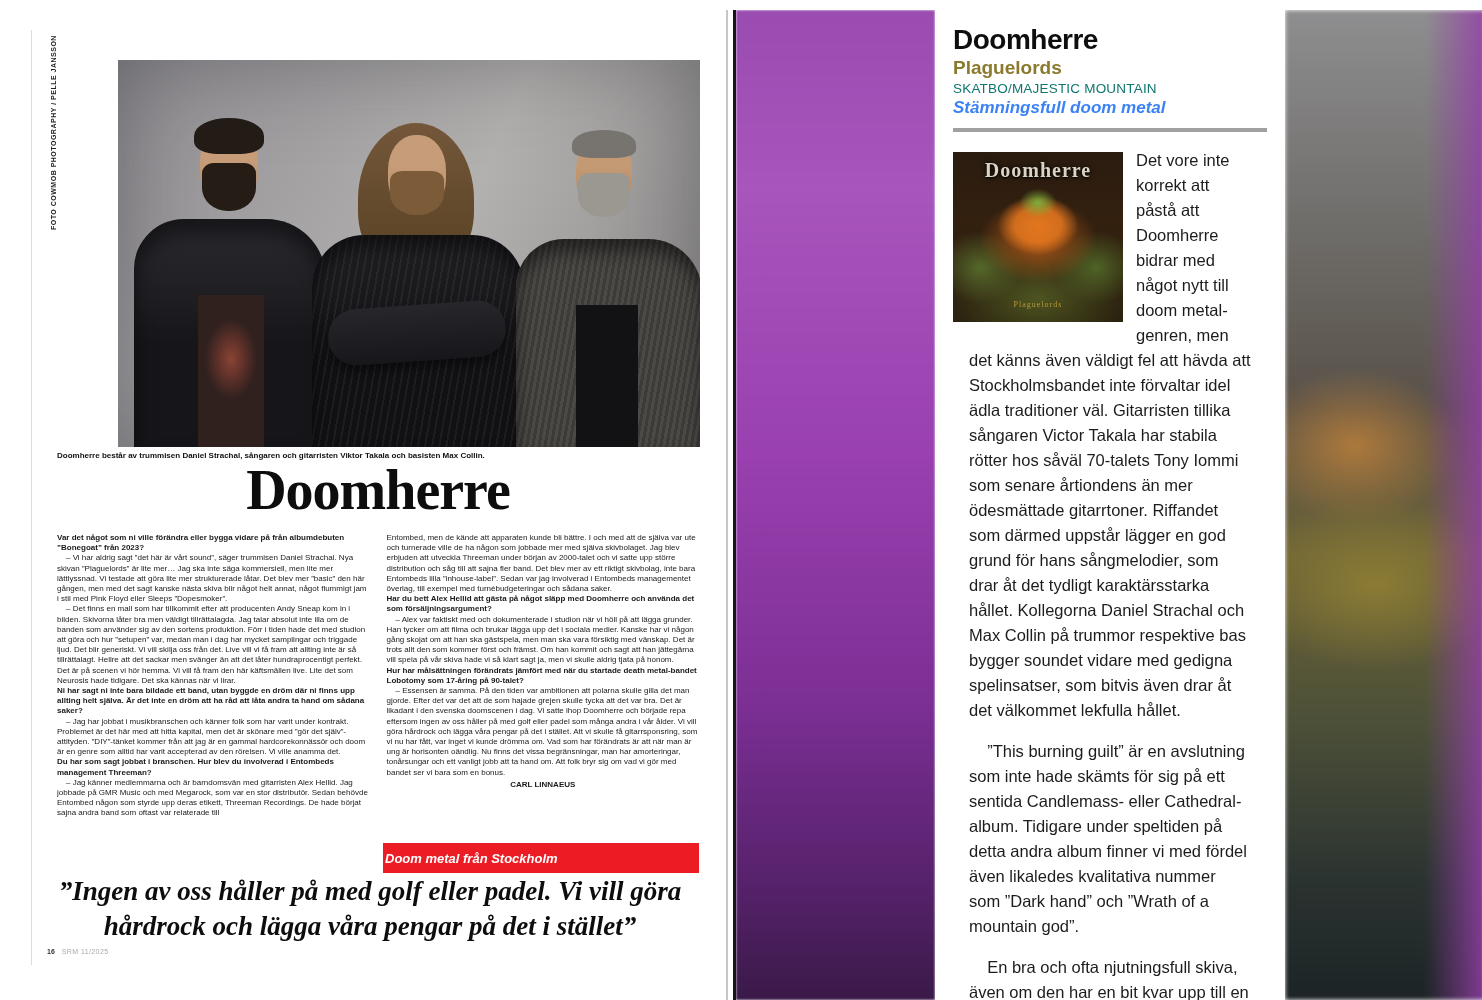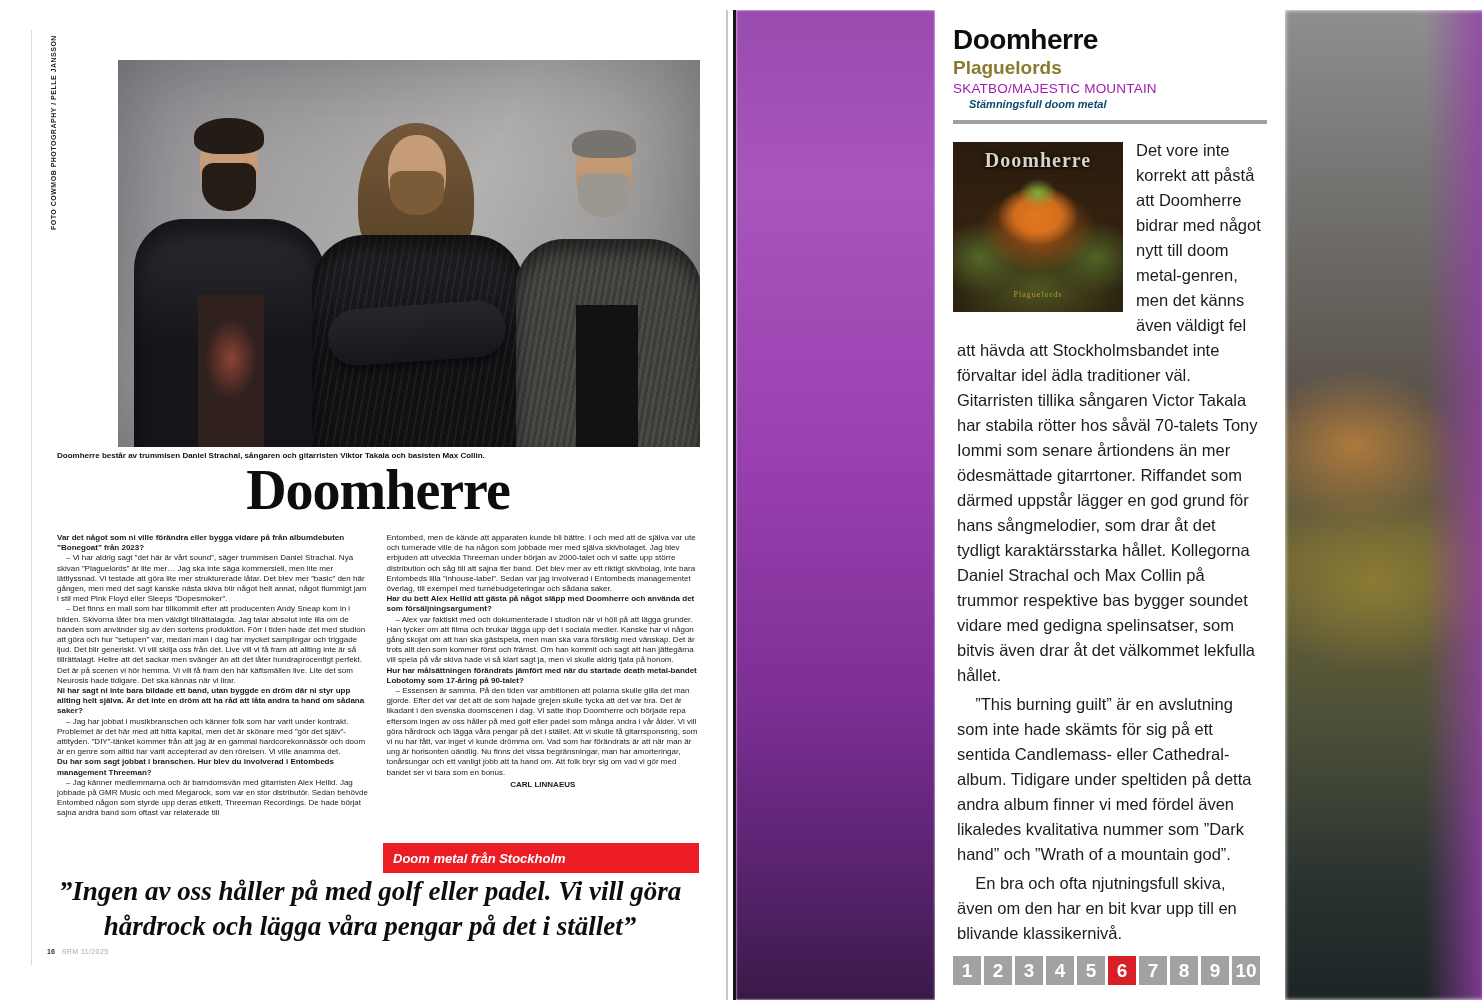--- a/index.html
+++ b/index.html
@@ -48,21 +48,21 @@
   .photo-caption{position:absolute;left:57px;top:451px;width:642px;font-size:8px;font-weight:700;color:#111;}
   .headline{position:absolute;left:57px;top:458px;width:642px;margin:0;text-align:center;
     font-family:"Liberation Serif",serif;font-weight:700;font-size:56px;letter-spacing:-1px;color:#0d0d0d;}
   .article{position:absolute;left:57px;top:533px;width:642px;height:332px;display:flex;gap:17px;overflow:hidden;}
   .article .col{width:316px;font-size:8px;line-height:10.2px;color:#1a1a1a;}
   .article p{margin:0;}
   .article .blk-q{font-weight:700;}
   .article .blk-a{text-indent:9px;}
   .article .blk-byline{text-align:center;font-weight:700;margin-top:2px;}
   .tag-box{position:absolute;left:383px;top:843px;width:316px;height:30px;background:#ec1c24;
-    display:flex;align-items:center;padding-left:10px;box-sizing:border-box;
+    display:flex;align-items:center;padding-left:2px;box-sizing:border-box;
     color:#fff;font-weight:700;font-style:italic;font-size:13px;}
   .pull-quote{position:absolute;left:40px;top:874px;width:660px;margin:0;text-align:center;
     font-family:"Liberation Serif",serif;font-weight:700;font-style:italic;font-size:27px;line-height:1.28;color:#0d0d0d;}
   .page-footer{position:absolute;left:47px;top:948px;font-size:7px;display:flex;gap:7px;align-items:baseline;}
   .page-footer .num{font-weight:700;color:#333;}
   .page-footer .issue{color:#a9a9a9;letter-spacing:.4px;}
 
   
   .right-page{position:absolute;left:733px;top:10px;width:749px;height:990px;border-left:3px solid #161616;box-sizing:border-box;overflow:hidden;}
   .gray-edge-line{position:absolute;left:726px;top:10px;width:2px;height:990px;background:#c7c7c7;}
@@ -73,25 +73,25 @@
     padding:14px 18px;box-sizing:border-box;}
   .blur-right{position:absolute;left:549px;top:0;width:200px;height:100%;
     background:
       linear-gradient(270deg,rgba(148,62,168,.85) 0%,rgba(148,62,168,0) 30%),
       radial-gradient(ellipse 150px 110px at 35% 44%,rgba(193,130,58,.8),rgba(193,130,58,0) 70%),
       radial-gradient(ellipse 180px 120px at 45% 58%,rgba(148,130,52,.8),rgba(148,130,52,0) 72%),
       linear-gradient(180deg,#8f8e90 0%,#6f6d6a 22%,#585148 40%,#6d6336 55%,#4c5038 72%,#2b3331 88%,#1d2426 100%);
     filter:blur(2px);}
   .rv-artist{margin:0 0 1px;font-size:28px;font-weight:800;letter-spacing:-.5px;color:#0e0e0e;}
   .rv-album{margin:0 0 2px;font-size:19px;font-weight:700;color:#8b7a2e;}
-  .rv-label{margin:0 0 2px;font-size:13.5px;color:#a21caf;letter-spacing:.2px;}
-  .rv-tagline{margin:0 16px 10px;font-size:11px;font-weight:700;font-style:italic;color:#0c4a6e;}
+  .rv-label{margin:0 0 2px;font-size:13.5px;color:#0f766e;letter-spacing:.2px;}
+  .rv-tagline{margin:0 0 10px;font-size:17px;font-weight:700;font-style:italic;color:#3b82f6;}
   .rv-rule{height:4px;background:#a0a0a0;border:0;margin:0 0 14px;}
   .rv-body{font-size:16.5px;line-height:25px;color:#1c1c1c;}
-  .rv-body p{margin:4px;}
+  .rv-body p{margin:16px;}
   .rv-body p.indent{text-indent:1.1em;}
   .album-cover{float:left;width:170px;height:170px;margin:4px 13px 4px 0;position:relative;overflow:hidden;
     background:
       radial-gradient(ellipse 26px 20px at 50% 30%, #7fae3a 0%, rgba(121,166,54,0) 72%),
       radial-gradient(ellipse 52px 38px at 50% 43%, #e2761f 0%, rgba(226,118,31,.85) 45%, rgba(160,70,20,0) 78%),
       radial-gradient(ellipse 82px 58px at 50% 52%, #b35a18 0%, rgba(140,80,20,0) 72%),
       radial-gradient(ellipse 60px 50px at 16% 68%, #55682a 0%, rgba(60,70,25,0) 72%),
       radial-gradient(ellipse 60px 50px at 84% 68%, #4f6426 0%, rgba(60,70,25,0) 72%),
       radial-gradient(ellipse 110px 66px at 50% 86%, #4d5420 0%, rgba(50,55,20,0) 78%),
       linear-gradient(180deg,#2a1c10 0%,#33200f 40%,#2b2310 100%);}
@@ -140,21 +140,21 @@
 
   <div class="photo-caption">Doomherre består av trummisen Daniel Strachal, sångaren och gitarristen Viktor Takala och basisten Max Collin.</div>
 
   <h1 class="headline">Doomherre</h1>
 
   <div class="article">
     <div class="col">
         <p class="blk-q">Var det något som ni ville förändra eller bygga vidare på från albumdebuten ”Bonegoat” från 2023?</p>
         <p class="blk-a">– Vi har aldrig sagt ”det här är vårt sound”, säger trummisen Daniel Strachal. Nya skivan ”Plaguelords” är lite mer… Jag ska inte säga kommersiell, men lite mer lättlyssnad. Vi testade att göra lite mer strukturerade låtar. Det blev mer ”basic” den här gången, men med det sagt kanske nästa skiva blir något helt annat, något flummigt jam i stil med Pink Floyd eller Sleeps ”Dopesmoker”.</p>
         <p class="blk-a">– Det finns en mall som har tillkommit efter att producenten Andy Sneap kom in i bilden. Skivorna låter bra men väldigt tillrättalagda. Jag talar absolut inte illa om de banden som använder sig av den sortens produktion. Förr i tiden hade det med studion att göra och hur ”setupen” var, medan man i dag har mycket samplingar och triggade ljud. Det blir generiskt. Vi vill skilja oss från det. Live vill vi få fram att allting inte är så tillrättalagt. Hellre att det sackar men svänger än att det låter hundraprocentigt perfekt. Det är på scenen vi hör hemma. Vi vill få fram den här käftsmällen live. Lite det som Neurosis hade tidigare. Det ska kännas när vi lirar.</p>
-        <p class="blk-q">Ni har sagt ni inte bara bildade ett band, utan byggde en dröm där ni styr upp allting helt själva. Är det inte en dröm att ha råd att låta andra ta hand om sådana saker?</p>
+        <p class="blk-q">Ni har sagt ni inte bara bildade ett band, utan byggde en dröm där ni finns upp allting helt själva. Är det inte en dröm att ha råd att låta andra ta hand om sådana saker?</p>
         <p class="blk-a">– Jag har jobbat i musikbranschen och känner folk som har varit under kontrakt. Problemet är det här med att hitta kapital, men det är skönare med ”gör det själv”-attityden. ”DIY”-tänket kommer från att jag är en gammal hardcorekonnässör och doom är en genre som alltid har varit accepterad av den rörelsen. Vi ville anamma det.</p>
         <p class="blk-q">Du har som sagt jobbat i branschen. Hur blev du involverad i Entombeds management Threeman?</p>
         <p class="blk-a">– Jag känner medlemmarna och är barndomsvän med gitarristen Alex Hellid. Jag jobbade på GMR Music och med Megarock, som var en stor distributör. Sedan behövde Entombed någon som styrde upp deras etikett, Threeman Recordings. De hade börjat sajna andra band som oftast var relaterade till</p>
       </div>
     <div class="col">
         <p class="blk-cont">Entombed, men de kände att apparaten kunde bli bättre. I och med att de själva var ute och turnerade ville de ha någon som jobbade mer med själva skivbolaget. Jag blev erbjuden att utveckla Threeman under början av 2000-talet och vi satte upp större distribution och såg till att sajna fler band. Det blev mer av ett riktigt skivbolag, inte bara Entombeds lilla ”inhouse-label”. Sedan var jag involverad i Entombeds managementet överlag, till exempel med turnébudgeteringar och sådana saker.</p>
         <p class="blk-q">Har du bett Alex Hellid att gästa på något släpp med Doomherre och använda det som försäljningsargument?</p>
         <p class="blk-a">– Alex var faktiskt med och dokumenterade i studion när vi höll på att lägga grunder. Han tycker om att filma och brukar lägga upp det i sociala medier. Kanske har vi någon gång skojat om att han ska gästspela, men man ska vara försiktig med vänskap. Det är trots allt den som kommer först och främst. Om han kommit och sagt att han jättegärna vill spela på vår skiva hade vi så klart sagt ja, men vi skulle aldrig tjata på honom.</p>
         <p class="blk-q">Hur har målsättningen förändrats jämfört med när du startade death metal-bandet Lobotomy som 17-åring på 90-talet?</p>
         <p class="blk-a">– Essensen är samma. På den tiden var ambitionen att polarna skulle gilla det man gjorde. Efter det var det att de som hajade grejen skulle tycka att det var bra. Det är likadant i den svenska doomscenen i dag. Vi satte ihop Doomherre och började repa eftersom ingen av oss håller på med golf eller padel som många andra i vår ålder. Vi vill göra hårdrock och lägga våra pengar på det i stället. Att vi skulle få gitarrsponsring, som vi nu har fått, var inget vi kunde drömma om. Vad som har förändrats är att när man är ung är horisonten oändlig. Nu finns det vissa begränsningar, man har amorteringar, tonårsungar och ett vanligt jobb att ta hand om. Att folk bryr sig om vad vi gör med bandet ser vi bara som en bonus.</p>

